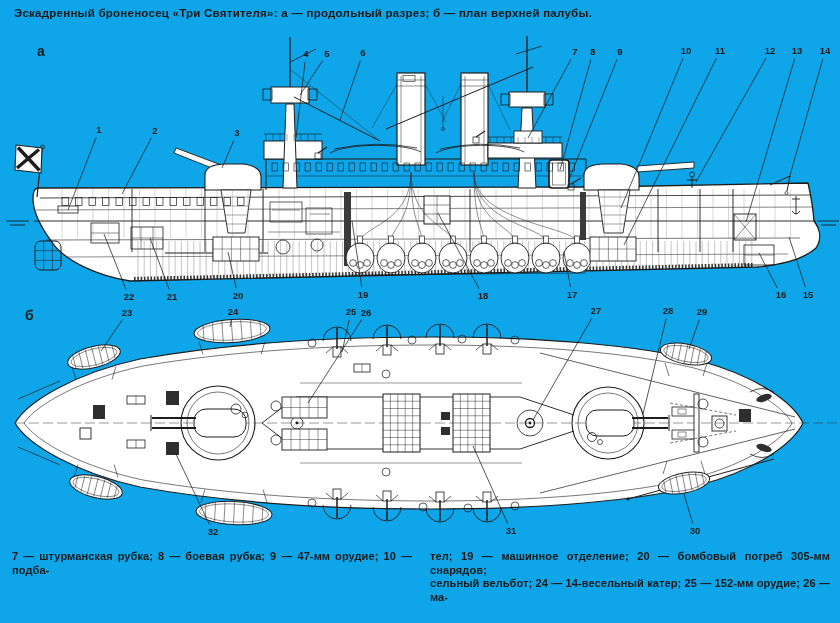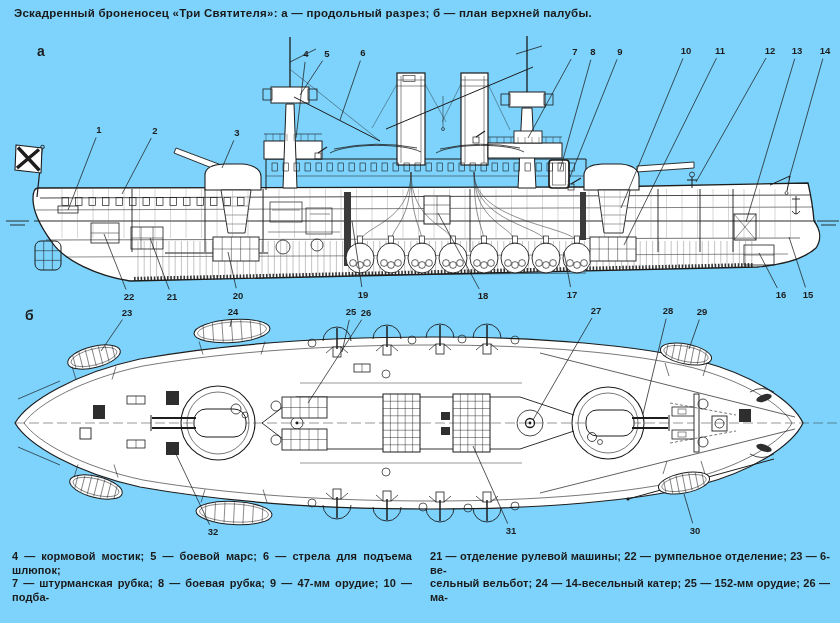--- a/index.html
+++ b/index.html
@@ -1,17 +1,17 @@
 <!DOCTYPE html>
 <html><head>
 <meta charset="utf-8">
 <style>
   html,body{margin:0;padding:0;}
   body{width:840px;height:623px;background:#fdfdfb;overflow:hidden;}
-  .page{position:relative;width:840px;height:623px;background:#7dd3fc;color:#1a1a1a;}
+  .page{position:relative;width:840px;height:623px;background:#0ea5e9;color:#1a1a1a;}
   .title{position:absolute;left:14px;top:7px;width:700px;
          font:700 11.5px "Liberation Sans",sans-serif;letter-spacing:.25px;}
   svg.fig{position:absolute;left:0;top:0;}
   .legend{position:absolute;left:12px;top:550px;width:818px;display:flex;gap:18px;
           font:700 11px/13.5px "Liberation Sans",sans-serif;}
   .legend .col{flex:1;}
   .legend .ln{text-align:justify;text-align-last:justify;letter-spacing:.1px;}
   .cn{font:700 9.5px "Liberation Sans",sans-serif;fill:#1d1d1d;text-anchor:middle;}
   .viewlab{font:700 14px "Liberation Sans",sans-serif;fill:#1d1d1d;}
 </style>
@@ -772,23 +772,22 @@
         <line x1="209.5675454834537" y1="524.7737799651657" x2="175" y2="452" stroke="#1d1d1d" stroke-width="0.75"></line>
         <text x="213" y="535.2" class="cn">32</text>
       </g>
 
     <text class="viewlab" x="37" y="56">а</text>
     <text class="viewlab" x="25" y="320">б</text>
   </svg>
 
   <div class="legend">
     <div class="col">
-      <div class="ln">4 — кормовой мостик;  5 — боевой марс;  6 — стрела для подъема шлюпок;</div>
       <div class="ln">7 — штурманская рубка;  8 — боевая рубка;  9 — 47-мм орудие;  10 — подба-</div>
 
     </div>
     <div class="col">
-      <div class="ln">21 — отделение рулевой машины;  22 — румпельное отделение;  23 — 6-ве-</div>
+      <div class="ln">тел;  19 — машинное отделение;  20 — бомбовый погреб 305-мм снарядов;</div>
       <div class="ln">сельный вельбот;  24 — 14-весельный катер;  25 — 152-мм орудие;  26 — ма-</div>
 
     </div>
   </div>
 </div>
 
 </body></html>

